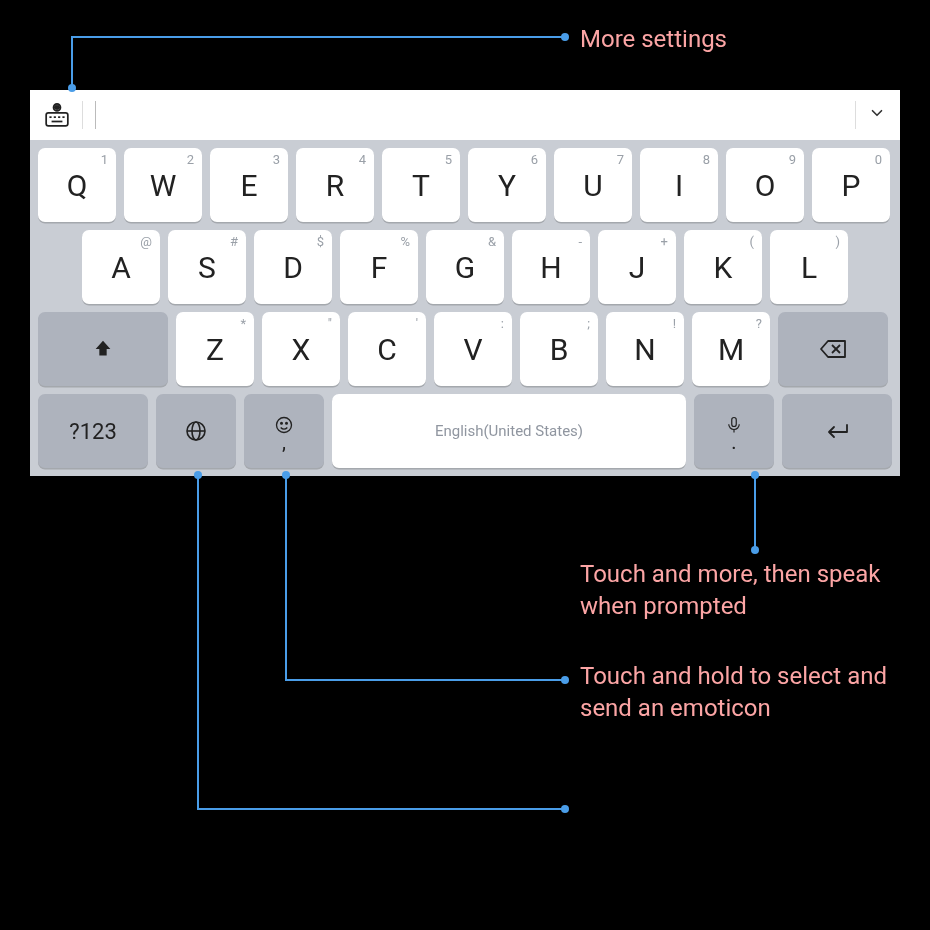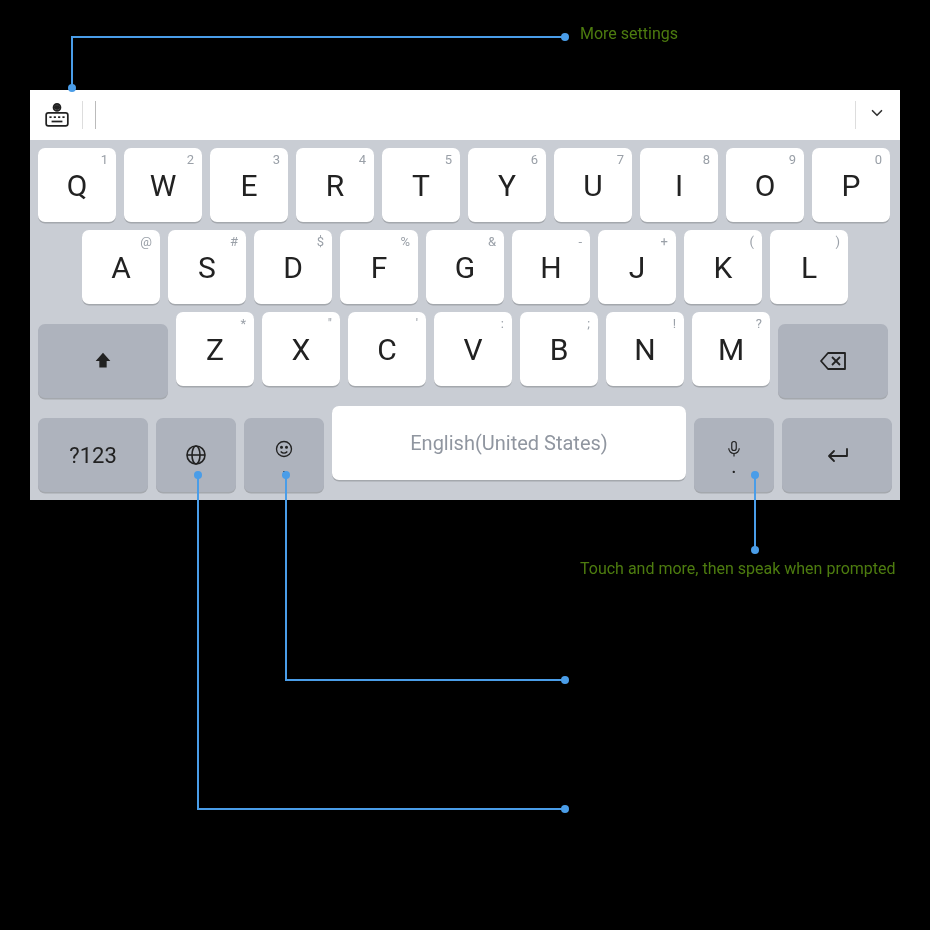--- a/index.html
+++ b/index.html
@@ -4,21 +4,21 @@
 <style>
   * { box-sizing: border-box; margin: 0; padding: 0; }
   html, body { width: 930px; height: 930px; background: #000; font-family: -apple-system, BlinkMacSystemFont, "Segoe UI", Roboto, Helvetica, Arial, sans-serif; }
   .canvas { position: relative; width: 930px; height: 930px; }
 
   
   .line { position: absolute; background: #4a9de8; }
   .dot  { position: absolute; width: 8px; height: 8px; border-radius: 50%; background: #4a9de8; transform: translate(-50%, -50%); }
 
   
-  .callout { position: absolute; color: #4d7c0f; font-size: 16px; line-height: 1.35; font-weight: 400; }
+  .callout { position: absolute; color: #fca5a5; font-size: 24px; line-height: 1.35; font-weight: 400; }
 
   
   .kbd-wrap { position: absolute; left: 30px; top: 90px; width: 870px; background: #fff; }
   .topbar   { height: 50px; display: flex; align-items: center; padding: 0 14px; gap: 12px; }
   .topbar .sep { width: 1px; height: 28px; background: #ddd; }
   .cursor  { width: 1px; height: 28px; background: #bbb; }
   .spacer  { flex: 1; }
   .chev    { width: 18px; height: 18px; }
 
   .kbd     { background: #c9cdd4; padding: 8px; }
@@ -40,22 +40,22 @@
     flex: 0 0 auto;
   }
   .key .sup {
     position: absolute;
     top: 4px;
     right: 8px;
     font-size: 13px;
     color: #9aa0a8;
     font-weight: 400;
   }
-  .key.mod { background: #aeb3bd; margin-top: 12px; }
-  .key.space { background: #fff; color: #9096a0; font-size: 20px; flex: 1; }
+  .key.mod { background: #aeb3bd; }
+  .key.space { background: #fff; color: #9096a0; font-size: 15px; flex: 1; }
   .key.num { font-size: 22px; }
 
   .w78  { width: 78px; }
   .w80  { width: 80px; }
   .w110 { width: 110px; }
   .w130 { width: 130px; }
 
   .icon { display:block; }
 </style>
 </head>
@@ -277,14 +277,17 @@
   <div class="line" style="left:285px; top:679px; width:280px; height:1.5px;"></div>
   <div class="dot" style="left:565px; top:680px;"></div>
 
   <div class="line" style="left:754px; top:475px; width:1.5px; height:75px;"></div>
   <div class="dot" style="left:755px; top:475px;"></div>
   <div class="dot" style="left:755px; top:550px;"></div>
 
   <div class="callout" style="left:580px; top:558px; width:320px;">
     <span>Touch and more, then speak when prompted</span>
   </div>
+  <div class="callout" style="left:580px; top:660px; width:320px;">
+    <span>Touch and hold to select and send an emoticon</span>
+  </div>
 
 </div>
 
 </body></html>

